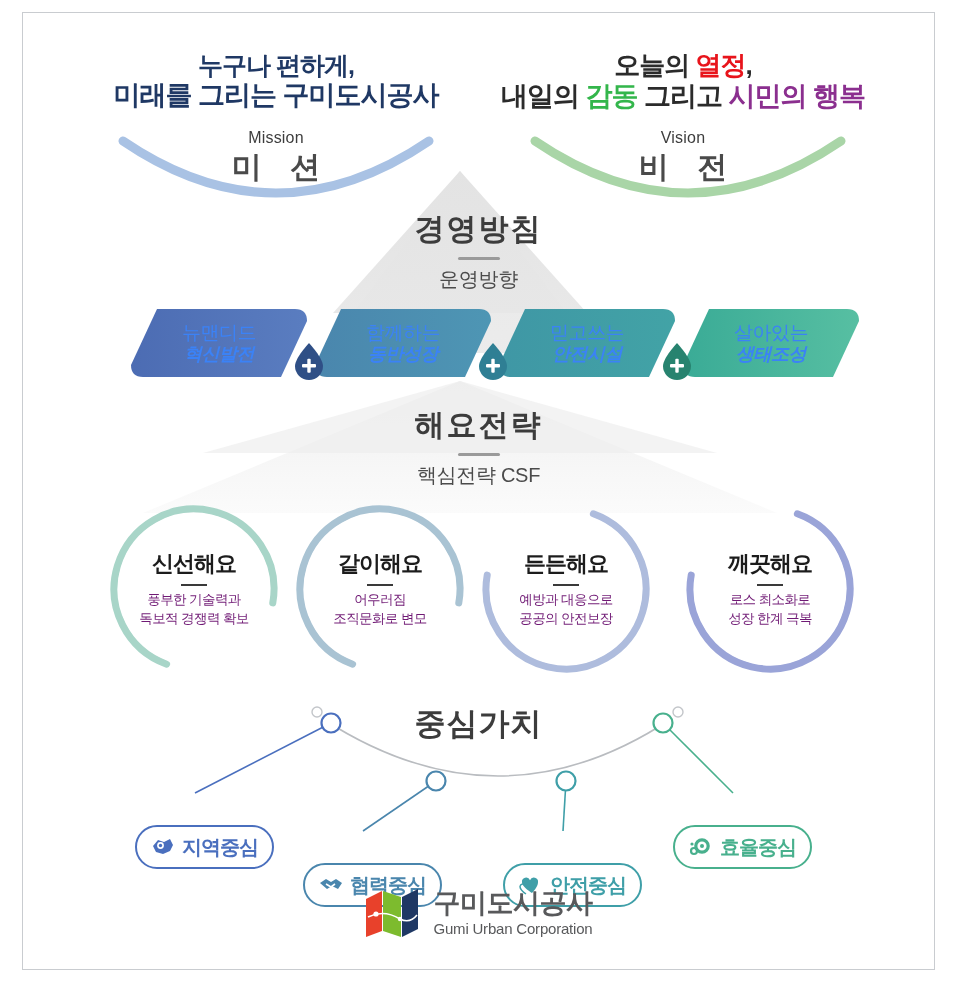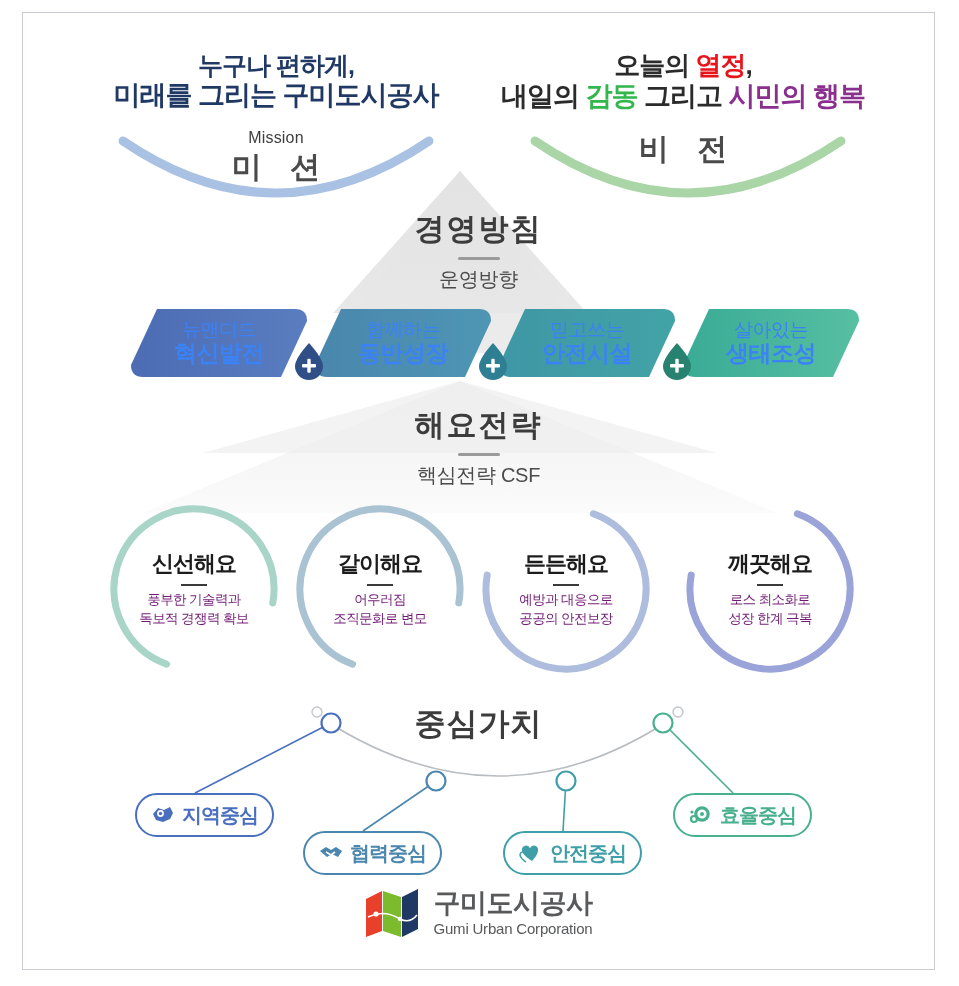--- a/index.html
+++ b/index.html
@@ -65,42 +65,42 @@
 
   
   #chev-band{position:absolute;left:0;top:294px;width:911px;height:86px;}
   .chev{position:absolute;top:0;height:72px;}
   .chev .txt{
     position:absolute;left:0;top:0;width:100%;height:100%;
     display:flex;flex-direction:column;align-items:center;justify-content:center;
     color:#3b82f6;line-height:1.12;
   }
   .chev .t1{font-size:19px;font-weight:normal;letter-spacing:-.5px;}
-  .chev .t2{font-size:23px;font-weight:bold;letter-spacing:-.5px;}
+  .chev .t2{font-size:18px;font-weight:bold;letter-spacing:-.5px;font-style:italic;}
 
   
   #csf-row{position:absolute;left:0;top:486px;width:911px;height:180px;}
   .csf{position:absolute;top:14px;width:152px;height:152px;}
   .csf .inner{
     position:absolute;left:0;top:0;width:152px;height:152px;
     border-radius:50%;background:#fff;
     display:flex;flex-direction:column;align-items:center;justify-content:center;
     box-sizing:border-box;
   }
   .csf .ct{font-size:22px;font-weight:bold;color:#1c1c1c;letter-spacing:-1px;}
   .csf .crule{width:26px;height:2px;background:#3a3a3a;margin:5px 0 5px 0;}
   .csf .cd{font-size:13.5px;color:#701a75;line-height:1.38;text-align:center;letter-spacing:-.6px;}
 
   
   #core-row{position:absolute;left:0;top:740px;width:911px;height:120px;}
   .pill{
     position:absolute;height:44px;border-radius:22px;background:#fff;
     border:2px solid #4a6fbe;
     display:flex;align-items:center;justify-content:center;gap:6px;
-    box-sizing:border-box;padding:0 14px;
+    box-sizing:border-box;padding:0 14px;margin-top:32px;
   }
   .pill .pl{font-size:20px;font-weight:bold;letter-spacing:-1px;}
   .pill .pico{display:flex;align-items:center;}
 
   
   #logo{position:absolute;left:0;top:862px;width:911px;height:76px;
         display:flex;align-items:center;justify-content:center;gap:13px;}
   #logo .lt{display:flex;flex-direction:column;line-height:1;}
   #logo .lk{font-size:27px;font-weight:bold;color:#58595b;letter-spacing:-.5px;}
   #logo .le{font-size:15px;color:#58595b;letter-spacing:-.2px;margin-top:4px;}
@@ -144,20 +144,21 @@
 
     <div id="vision-head" class="head-block">
       <div class="head-line l1">
         <span>오늘의 </span><span class="kw-red">열정</span><span>,</span>
       </div>
       <div class="head-line l2">
         <span>내일의 </span><span class="kw-green">감동</span><span> 그리고 </span><span class="kw-purple">시민의 행복</span>
       </div>
     </div>
     <div id="vision-label">
+      <div class="label-en">Vision</div>
       <div class="label-ko">비 전</div>
     </div>
 
     <div class="sect" id="sect-policy">
       <div class="t">경영방침</div>
       <div class="rule"></div>
       <div class="s">운영방향</div>
     </div>
 
     <div id="chev-band">

